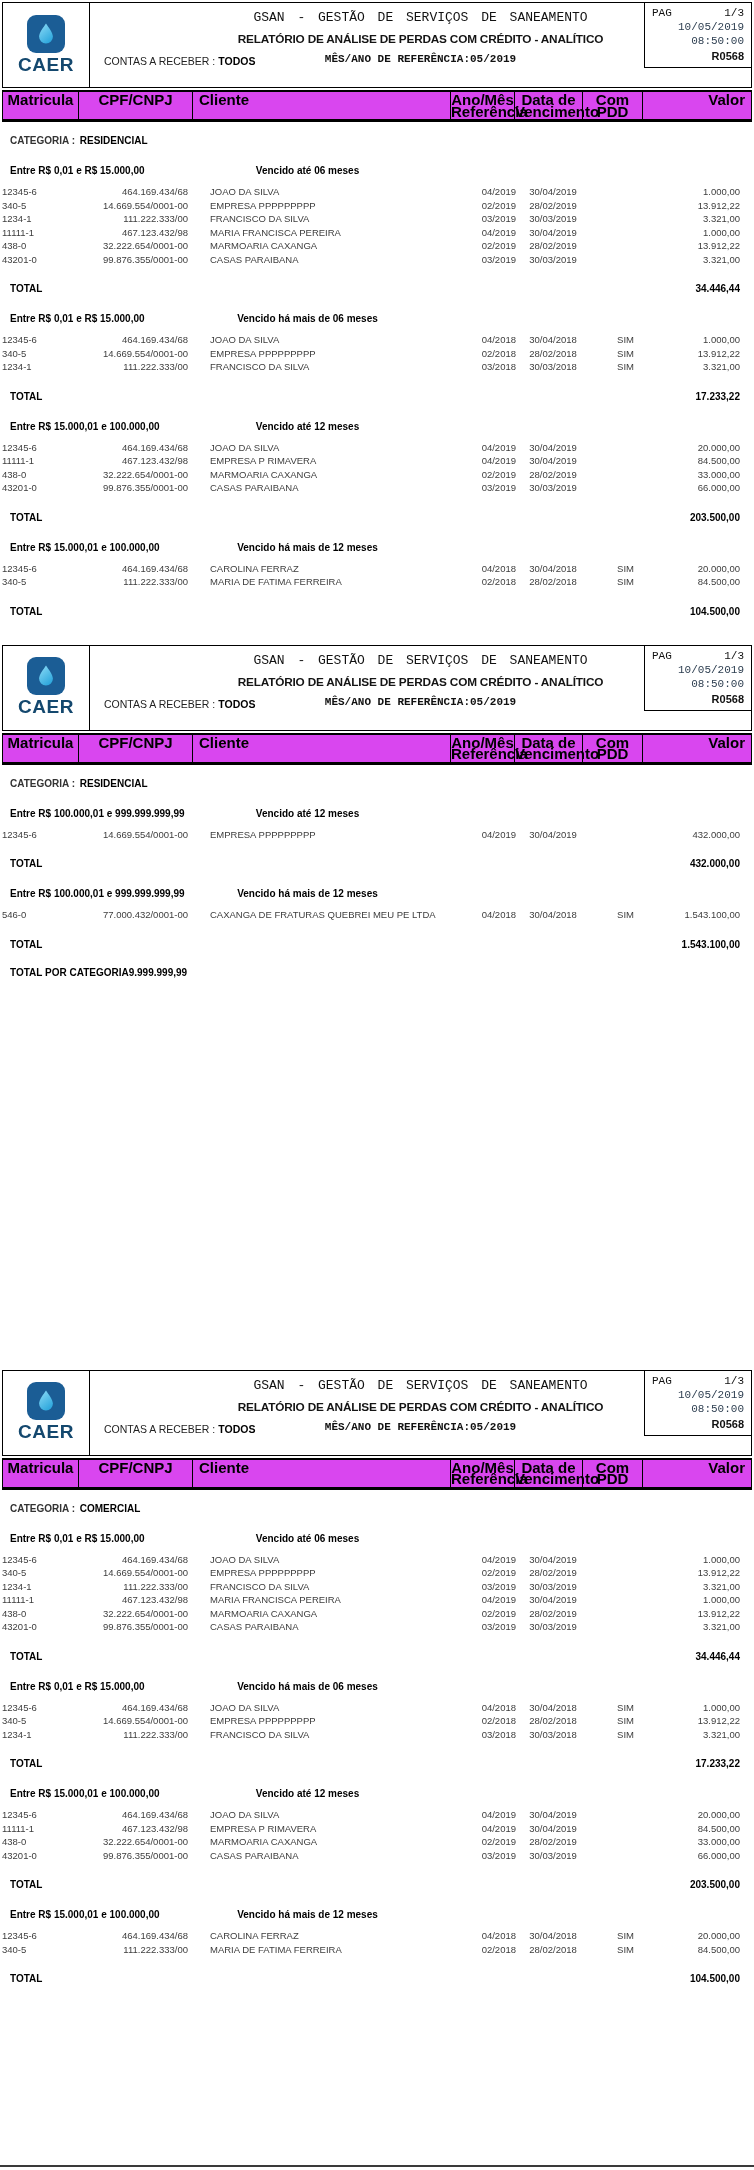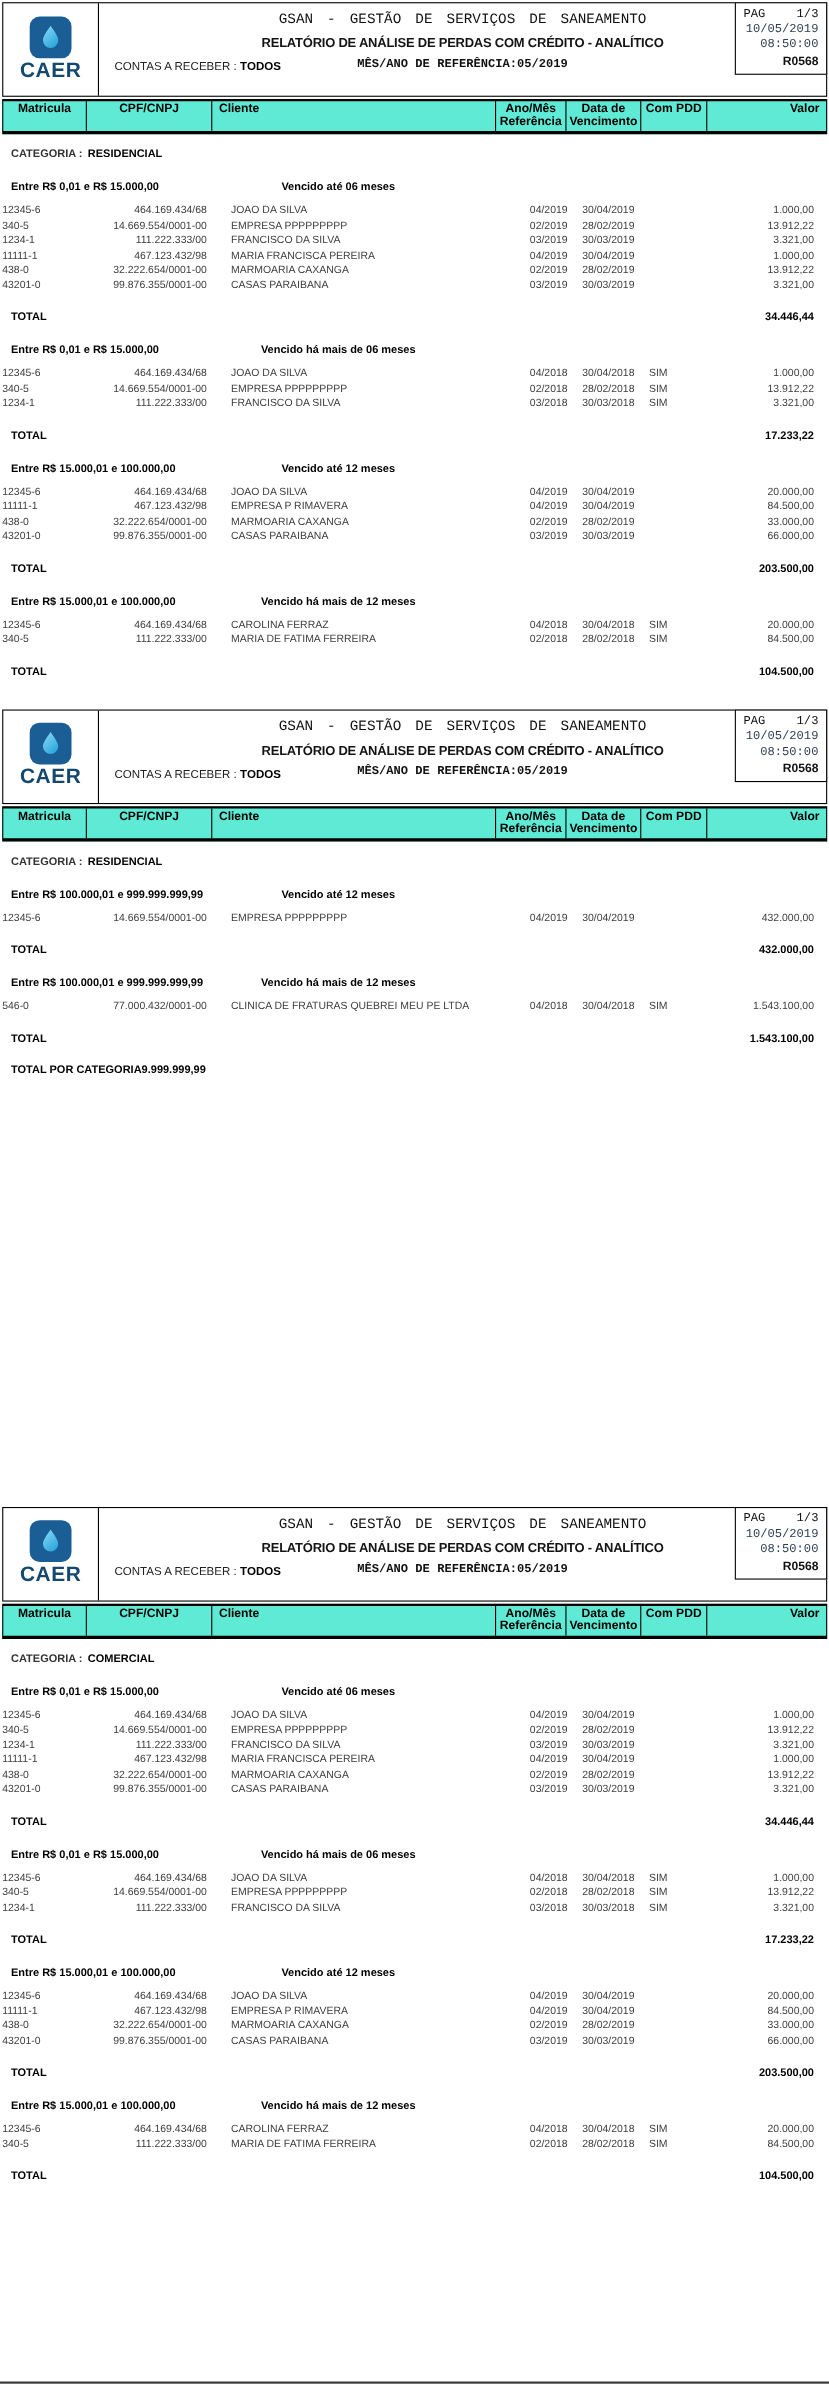--- a/index.html
+++ b/index.html
@@ -13,29 +13,29 @@
   .hdr{position:relative;display:flex;border:1px solid #000;height:84px;background:#fff;}
   .hdr-logo{width:86px;border-right:1px solid #000;display:flex;flex-direction:column;align-items:center;justify-content:center;}
   .logo-badge{width:38px;height:38px;background:#1b5d95;border-radius:9px;display:flex;align-items:center;justify-content:center;}
   .logo-text{color:#14486e;font-weight:bold;font-size:19px;letter-spacing:.5px;margin-top:1px;}
   .hdr-center{flex:1;position:relative;padding-top:7px;text-align:center;}
   .t1{font-family:"Liberation Mono",monospace;font-weight:normal;font-size:13px;word-spacing:5px;color:#111;}
   .t2{font-weight:bold;font-size:11.8px;margin-top:7px;color:#141414;letter-spacing:-.2px;}
   .t3{font-family:"Liberation Mono",monospace;font-weight:bold;font-size:11px;margin-top:7px;color:#111;}
   .t4{position:absolute;bottom:20px;left:14px;font-size:10.5px;color:#222;}
   .t4 b{margin-left:3px;color:#000;}
-  .hdr-right{position:absolute;top:-1px;right:-1px;width:84px;height:66px;border:1px solid #000;background:#fff;
+  .hdr-right{position:absolute;top:-1px;right:-1px;width:108px;height:66px;border:1px solid #000;background:#fff;
              box-sizing:border-box;padding:4px 7px 0 7px;font-family:"Liberation Mono",monospace;font-size:11px;color:#111;}
   .pag-line{display:flex;justify-content:space-between;}
   .hdr-right .dt{margin-top:2px;text-align:right;color:#2d3e50;}
   .hdr-right .code{margin-top:3px;text-align:right;font-family:"Liberation Sans",sans-serif;font-weight:bold;font-size:11px;color:#111;}
 
   
   .cols{display:flex;margin-top:2px;border:1px solid #000;border-top-width:2px;border-bottom-width:3px;
-        height:27px;box-sizing:content-box;font-weight:bold;font-size:11px;background:#5eead4;}
+        height:27px;box-sizing:content-box;font-weight:bold;font-size:15px;background:#d946ef;}
   .hcell{border-right:1px solid #000;box-sizing:border-box;padding-top:2px;text-align:center;line-height:11.5px;}
   .h0{width:76px;}
   .h1{width:114px;}
   .h2{width:258px;text-align:left;padding-left:6px;}
   .h3{width:64px;}
   .h4{width:68px;}
   .h5{width:60px;}
   .h6{flex:1;border-right:none;text-align:right;padding-right:6px;}
 
   
@@ -46,21 +46,21 @@
   .range{margin-left:8px;}
   .aging{position:absolute;top:0;left:208px;width:195px;text-align:center;}
   .rows{margin-top:7px;}
   .row{display:flex;font-size:9.5px;color:#3d3d3d;line-height:13.5px;}
   .c{white-space:nowrap;}
   .c0{width:68px;text-align:left;}
   .c1{width:118px;text-align:right;}
   .c2{width:262px;text-align:left;padding-left:22px;box-sizing:border-box;}
   .c3{width:66px;text-align:right;}
   .c4{width:74px;text-align:center;}
-  .c5{width:44px;text-align:left;}
+  .c5{width:44px;text-align:right;}
   .c6{flex:1;text-align:right;padding-right:12px;}
   .total-line{display:flex;justify-content:space-between;margin-top:17px;font-weight:bold;font-size:10px;}
   .total-label{margin-left:8px;}
   .total-value{margin-right:12px;}
   .cat-total{display:none;justify-content:flex-start;margin-top:17px;font-weight:bold;font-size:10px;}
   .cat-total .ct-label{margin-left:8px;}
   .cat-total .ct-value{margin-right:12px;}
 
   .cut-line{position:absolute;left:0;right:0;bottom:3px;border-top:2px solid #3a3a3a;}
 </style>
@@ -421,21 +421,21 @@
 
   <div class="group">
     <div class="group-hdr">
       <span class="range">Entre R$ 100.000,01 e 999.999.999,99</span>
       <span class="aging">Vencido há mais de 12 meses</span>
     </div>
     <div class="rows">
   <div class="row">
     <span class="c c0">546-0</span>
     <span class="c c1">77.000.432/0001-00</span>
-    <span class="c c2">CLINICA DE FRATURAS QUEBREI MEU PE LTDA</span>
+    <span class="c c2">CAXANGA DE FRATURAS QUEBREI MEU PE LTDA</span>
     <span class="c c3">04/2018</span>
     <span class="c c4">30/04/2018</span>
     <span class="c c5">SIM</span>
     <span class="c c6">1.543.100,00</span>
   </div>
 </div>
     <div class="total-line">
       <span class="total-label">TOTAL</span>
       <span class="total-value">1.543.100,00</span>
     </div>

